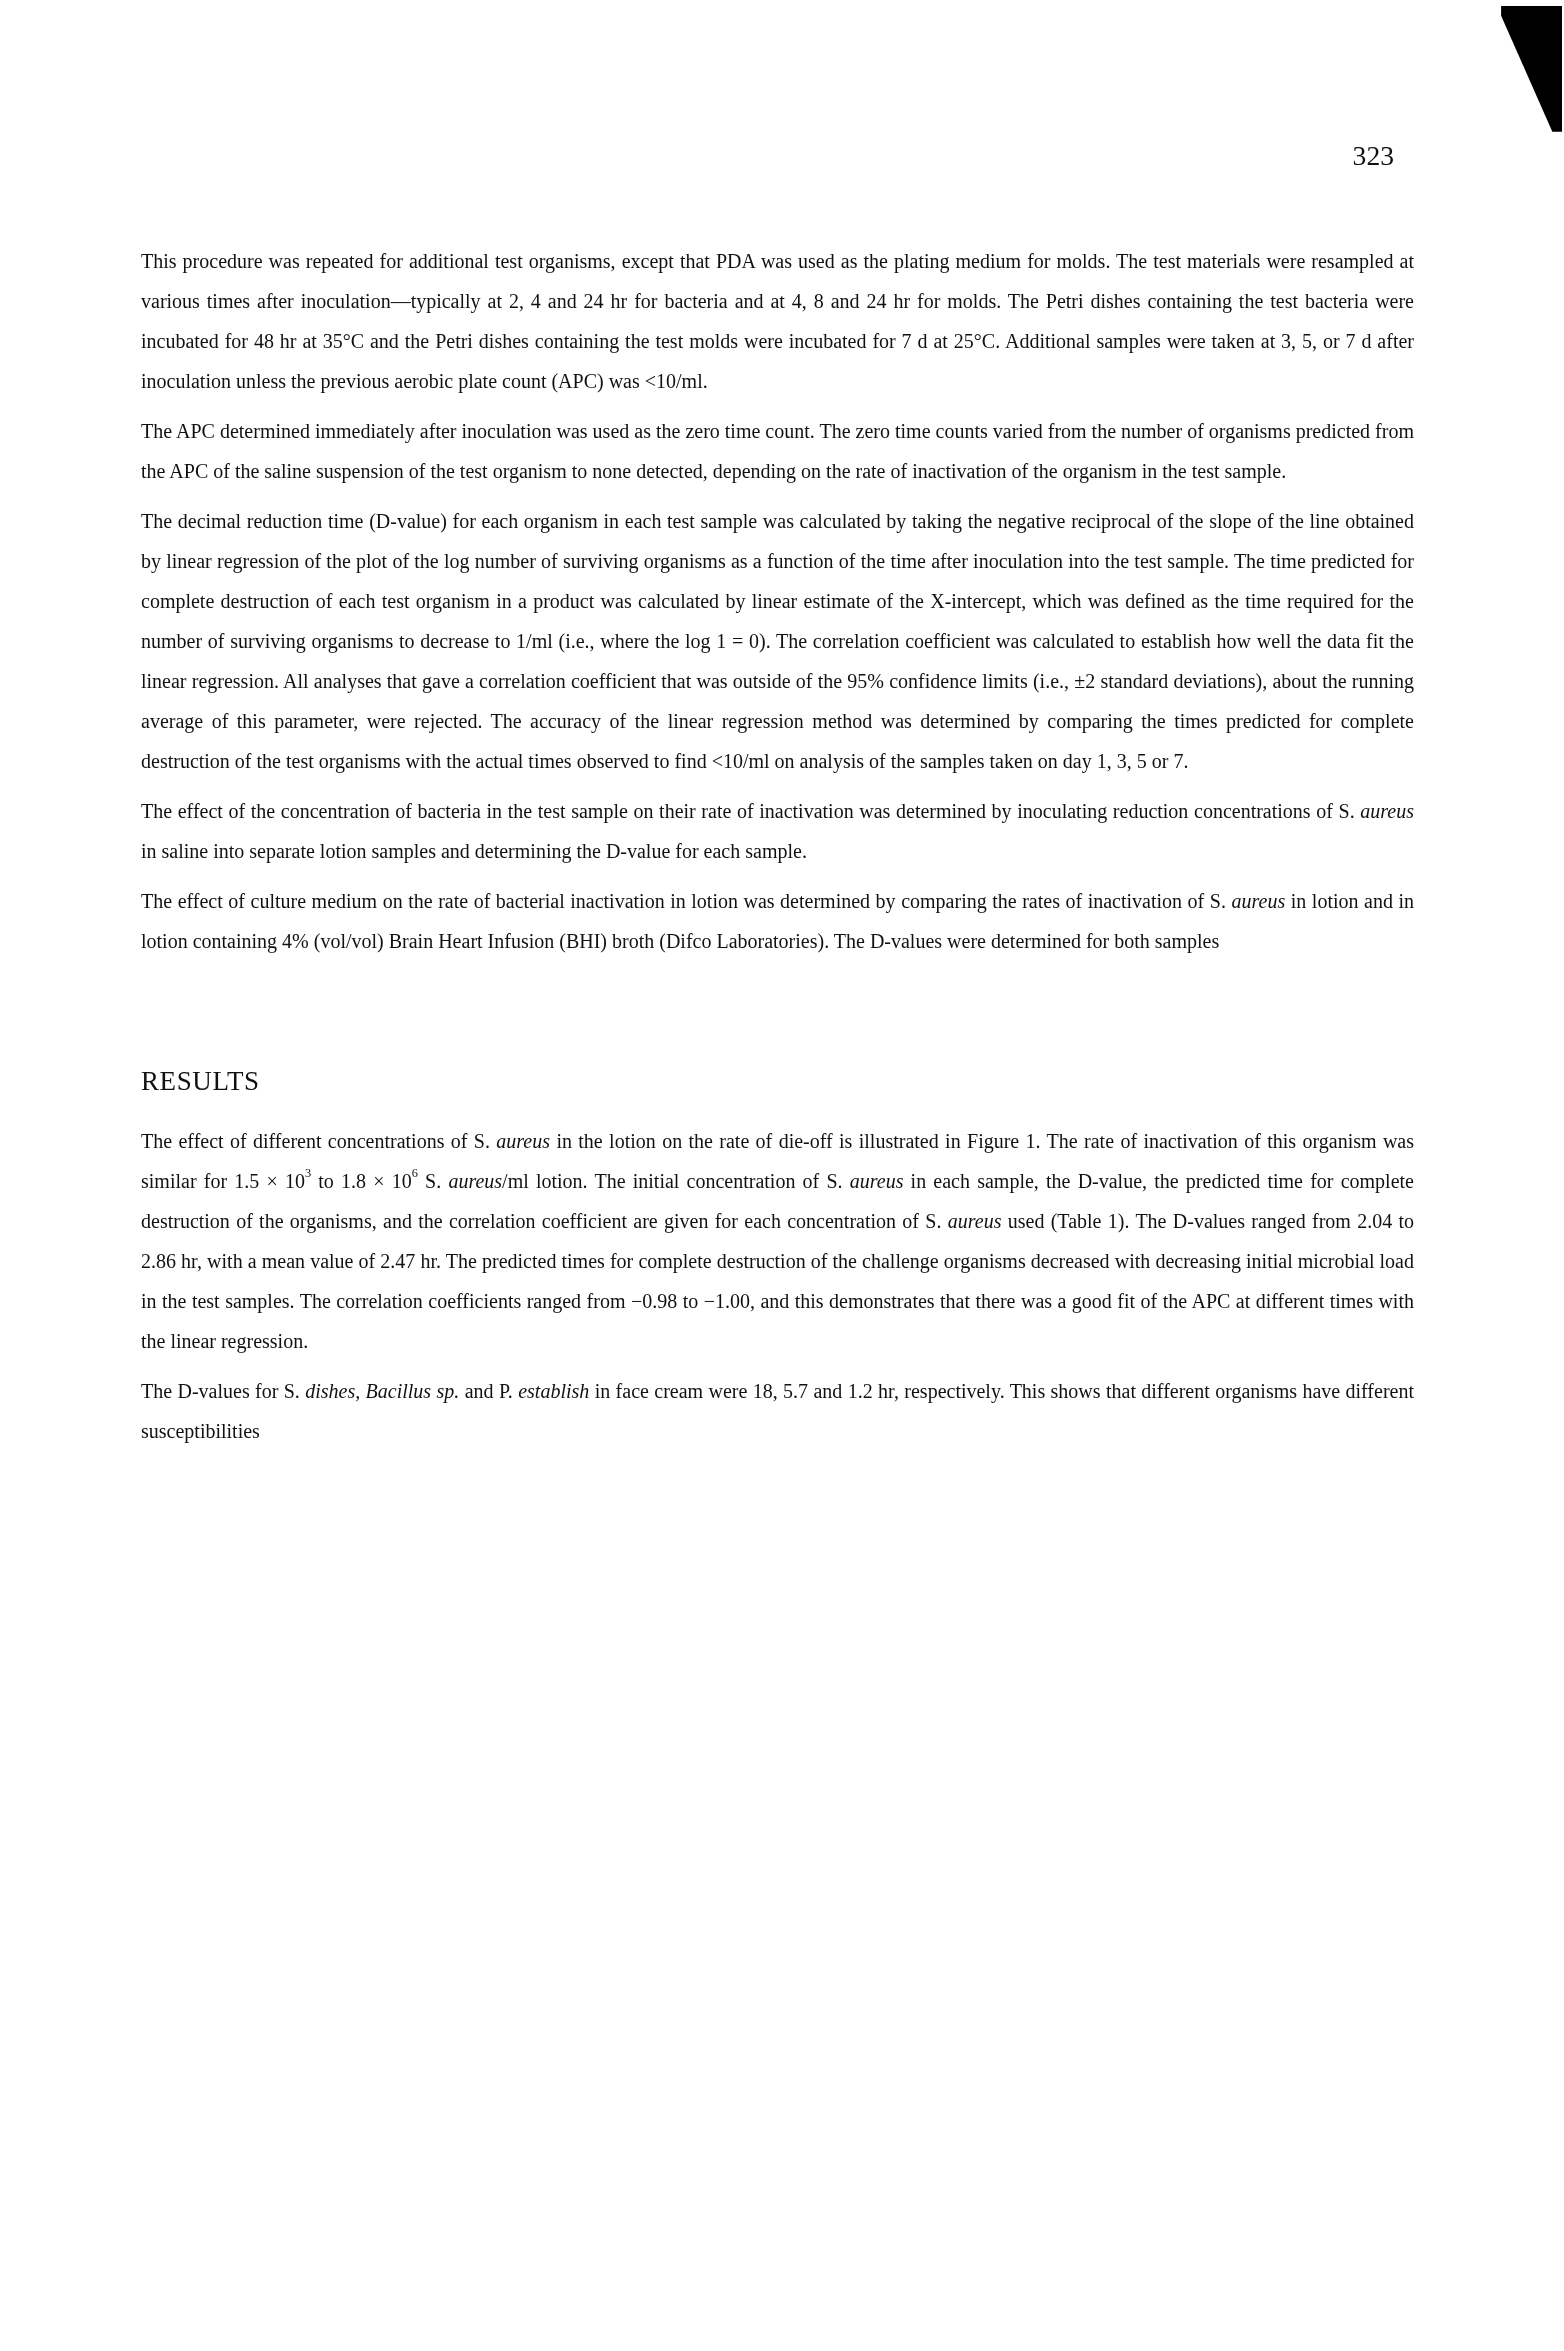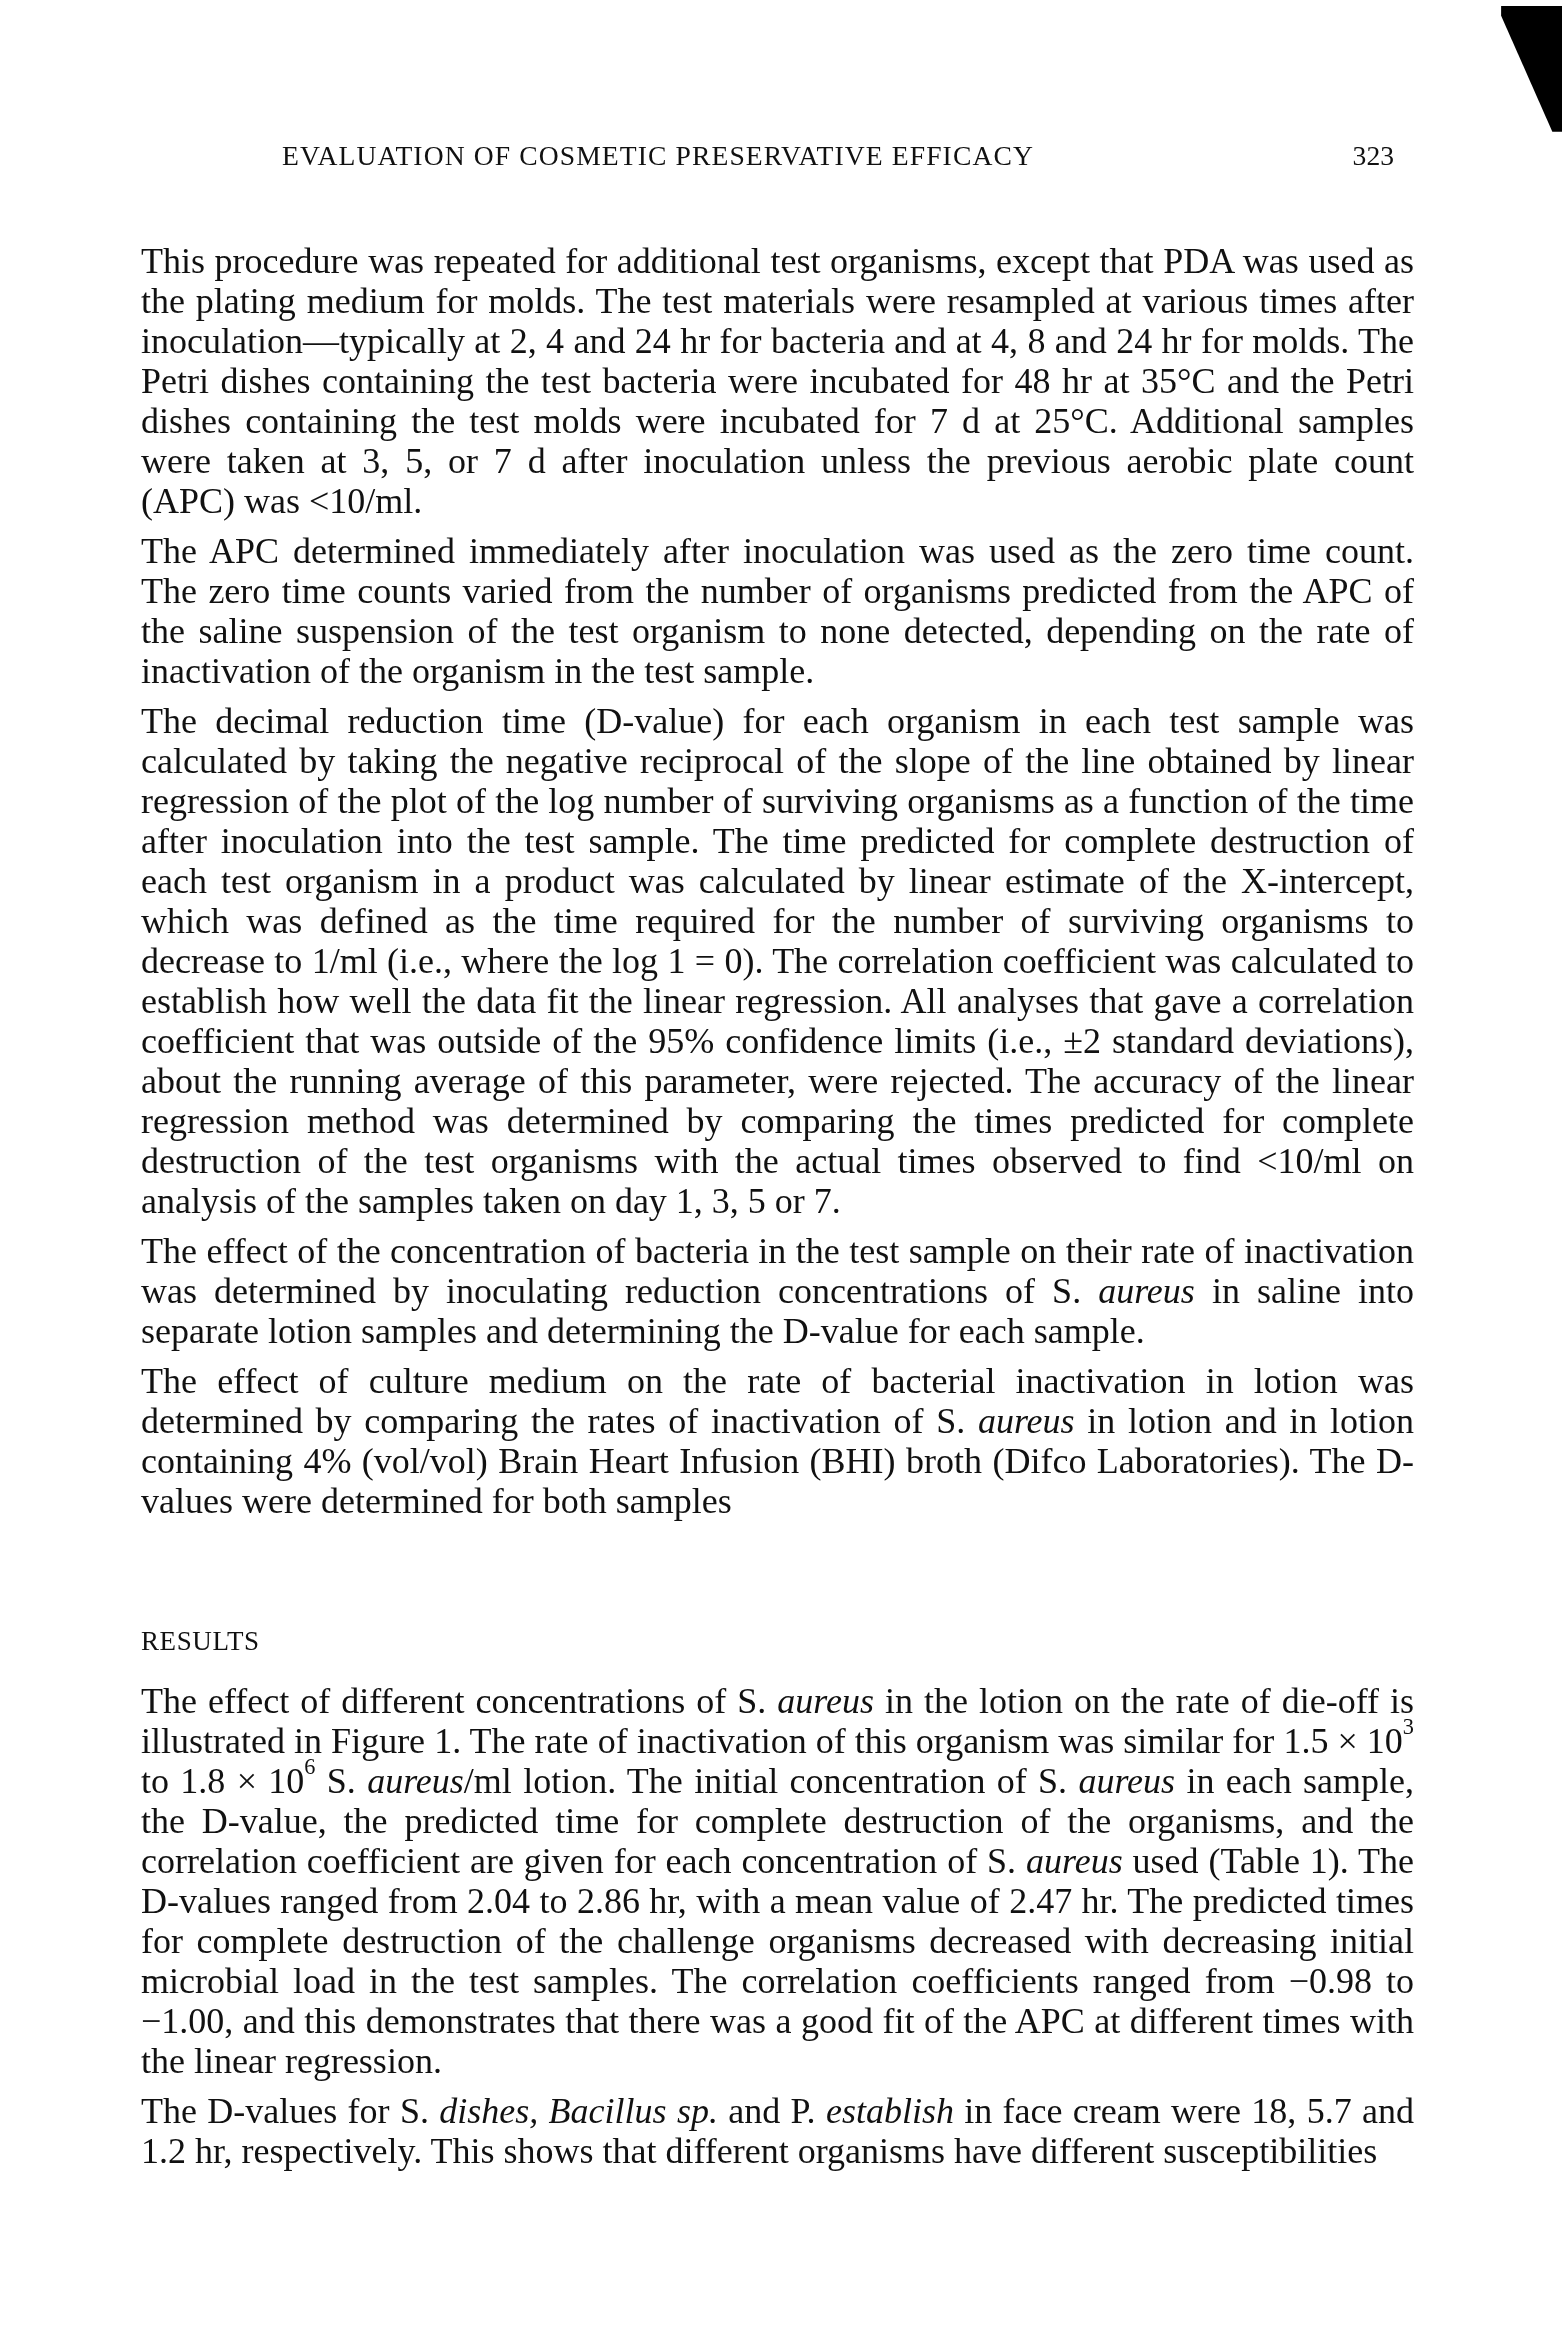--- a/index.html
+++ b/index.html
@@ -47,21 +47,21 @@
       letter-spacing: 0;
     }
     .content {
       position: absolute;
       top: 241px;
       left: 141px;
       width: 1273px;
     }
     p {
       margin: 0 0 10px 0;
-      font-size: 36px;
+      font-size: 20px;
       line-height: 40px;
       text-align: justify;
       text-align-last: left;
     }
     p.last-in-block {
       margin-bottom: 0;
     }
     h2 {
       margin: 101px 0 21px 0;
       font-size: 27px;
@@ -76,21 +76,20 @@
       line-height: 0;
       vertical-align: 0.85em;
     }
   </style>
 </head>
 <body>
 
 <div class="corner-mark"></div>
 
 <div class="running-head">
-  <span class="title">EVALUATION OF COSMETIC PRESERVATIVE EFFICACY</span>
   <span class="page-num">323</span>
 </div>
 
 <div class="content">
 
   <p>This procedure was repeated for additional test organisms, except that PDA was used as the plating medium for molds. The test materials were resampled at various times after inoculation—typically at 2, 4 and 24 hr for bacteria and at 4, 8 and 24 hr for molds. The Petri dishes containing the test bacteria were incubated for 48 hr at 35°C and the Petri dishes containing the test molds were incubated for 7 d at 25°C. Additional samples were taken at 3, 5, or 7 d after inoculation unless the previous aerobic plate count (APC) was &lt;10/ml.</p>
   <p>The APC determined immediately after inoculation was used as the zero time count. The zero time counts varied from the number of organisms predicted from the APC of the saline suspension of the test organism to none detected, depending on the rate of inactivation of the organism in the test sample.</p>
   <p>The decimal reduction time (D-value) for each organism in each test sample was calculated by taking the negative reciprocal of the slope of the line obtained by linear regression of the plot of the log number of surviving organisms as a function of the time after inoculation into the test sample. The time predicted for complete destruction of each test organism in a product was calculated by linear estimate of the X-intercept, which was defined as the time required for the number of surviving organisms to decrease to 1/ml (i.e., where the log 1 = 0). The correlation coefficient was calculated to establish how well the data fit the linear regression. All analyses that gave a correlation coefficient that was outside of the 95% confidence limits (i.e., ±2 standard deviations), about the running average of this parameter, were rejected. The accuracy of the linear regression method was determined by comparing the times predicted for complete destruction of the test organisms with the actual times observed to find &lt;10/ml on analysis of the samples taken on day 1, 3, 5 or 7.</p>
 
   <p><span>The effect of the concentration of bacteria in the test sample on their rate of inactivation was determined by inoculating reduction concentrations of </span><span>S. </span><i>aureus</i><span> in saline into separate lotion samples and determining the D-value for each sample.</span></p>

